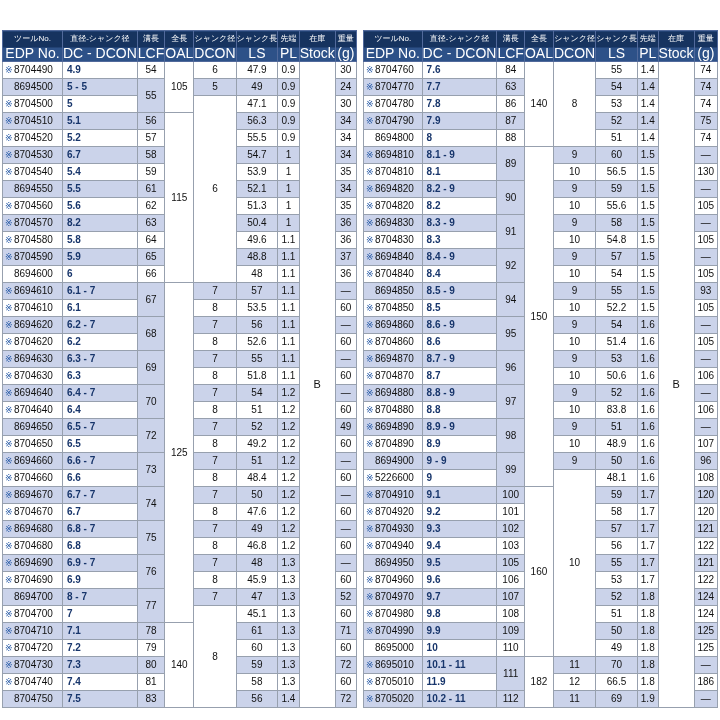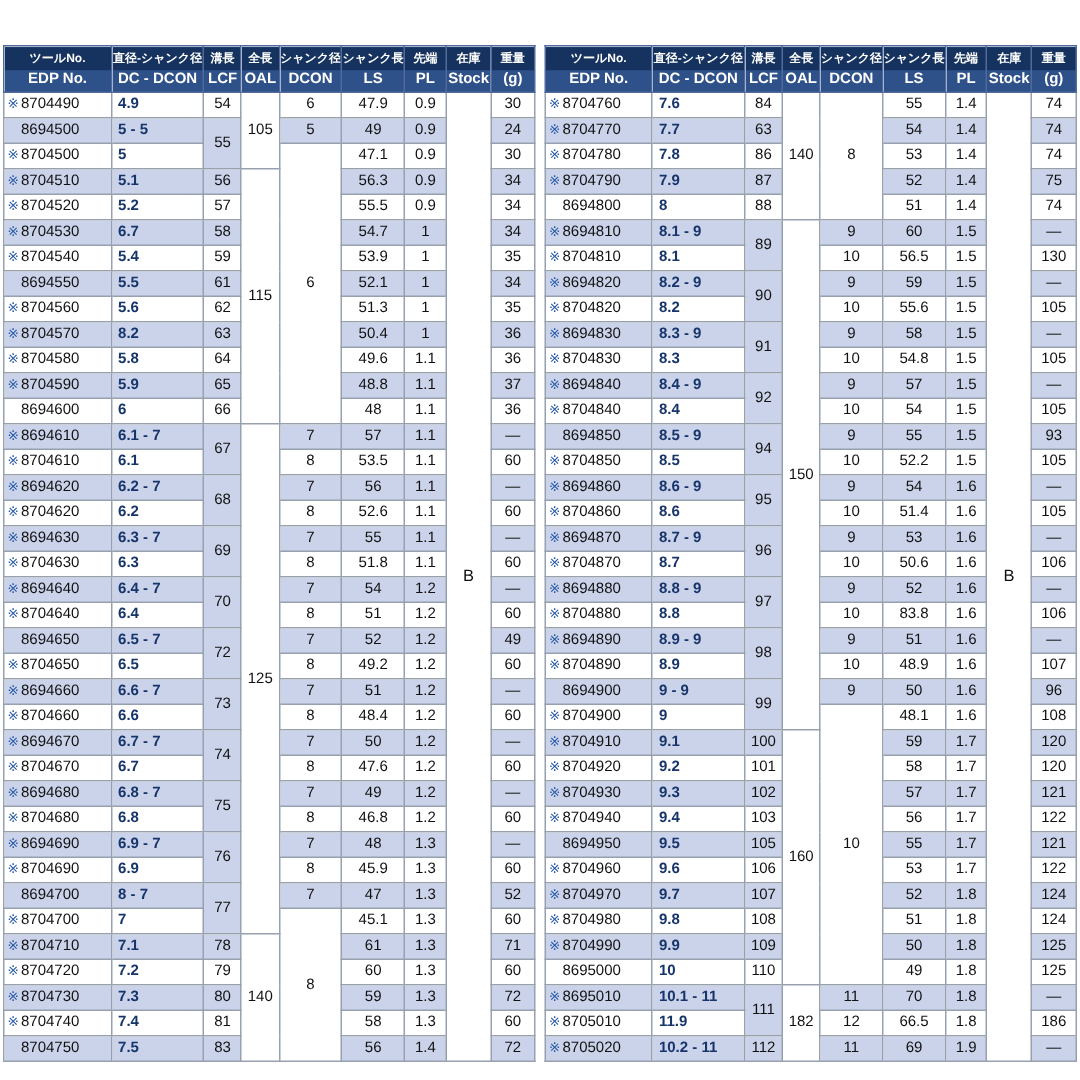--- a/index.html
+++ b/index.html
@@ -10,24 +10,24 @@
   }
   .wrap{display:flex;gap:6px;padding:30px 2px 0 2px;}
   table{
     border-collapse:collapse;table-layout:fixed;
     font-size:10px;color:#111;
   }
   td,th{border:1px solid #97a0ae;padding:0 2px;height:16px;line-height:1;
     overflow:hidden;white-space:nowrap;text-align:center;vertical-align:middle;}
   thead th{
     background:linear-gradient(180deg,#16335f 0 52%,#2d5188 52% 100%);
-    color:#fff;font-weight:bold;height:30px;padding:0;border-color:#51699b;
+    color:#fff;font-weight:normal;height:30px;padding:0;border-color:#51699b;
   }
   thead .ja{display:block;font-size:8px;line-height:14px;}
-  thead .en{display:block;font-size:10px;line-height:14px;}
+  thead .en{display:block;font-size:14px;line-height:14px;}
   .bg-alt{background:#cbd3ea;}
   .bg-plain{background:#ffffff;}
   .c-edp{text-align:left;padding-left:2px;font-size:10px;}
   .c-edp .star{display:inline-block;width:9px;color:#2458a6;font-size:9px;}
   .c-edp .num{letter-spacing:0;}
   .c-dc{font-weight:bold;color:#17356b;text-align:left;padding-left:4px;}
   .c-stock{font-size:11px;}
   col.w-edp{width:76px;} col.w-dc{width:62px;} col.w-lcf{width:26px;}
   col.w-oal{width:26px;} col.w-dcon{width:28px;} col.w-ls{width:36px;}
   col.w-pl{width:30px;} col.w-stock{width:30px;} col.w-wt{width:32px;}
@@ -665,21 +665,21 @@
         <tr>
           <td class="c-edp bg-alt"><span class="star"></span><span class="num">8694900</span></td>
           <td class="c-dc bg-alt">9 - 9</td>
           <td class="c-lcf bg-alt" rowspan="2">99</td>
           <td class="c-dcon bg-alt">9</td>
           <td class="c-ls bg-alt">50</td>
           <td class="c-pl bg-alt">1.6</td>
           <td class="c-wt bg-alt">96</td>
         </tr>
         <tr>
-          <td class="c-edp bg-plain"><span class="star">※</span><span class="num">8704900</span></td>
+          <td class="c-edp bg-plain"><span class="star">※</span><span class="num">5226600</span></td>
           <td class="c-dc bg-plain">9</td>
           <td class="c-dcon bg-plain" rowspan="11">10</td>
           <td class="c-ls bg-plain">48.1</td>
           <td class="c-pl bg-plain">1.6</td>
           <td class="c-wt bg-plain">108</td>
         </tr>
         <tr>
           <td class="c-edp bg-alt"><span class="star">※</span><span class="num">8704910</span></td>
           <td class="c-dc bg-alt">9.1</td>
           <td class="c-lcf bg-alt">100</td>

